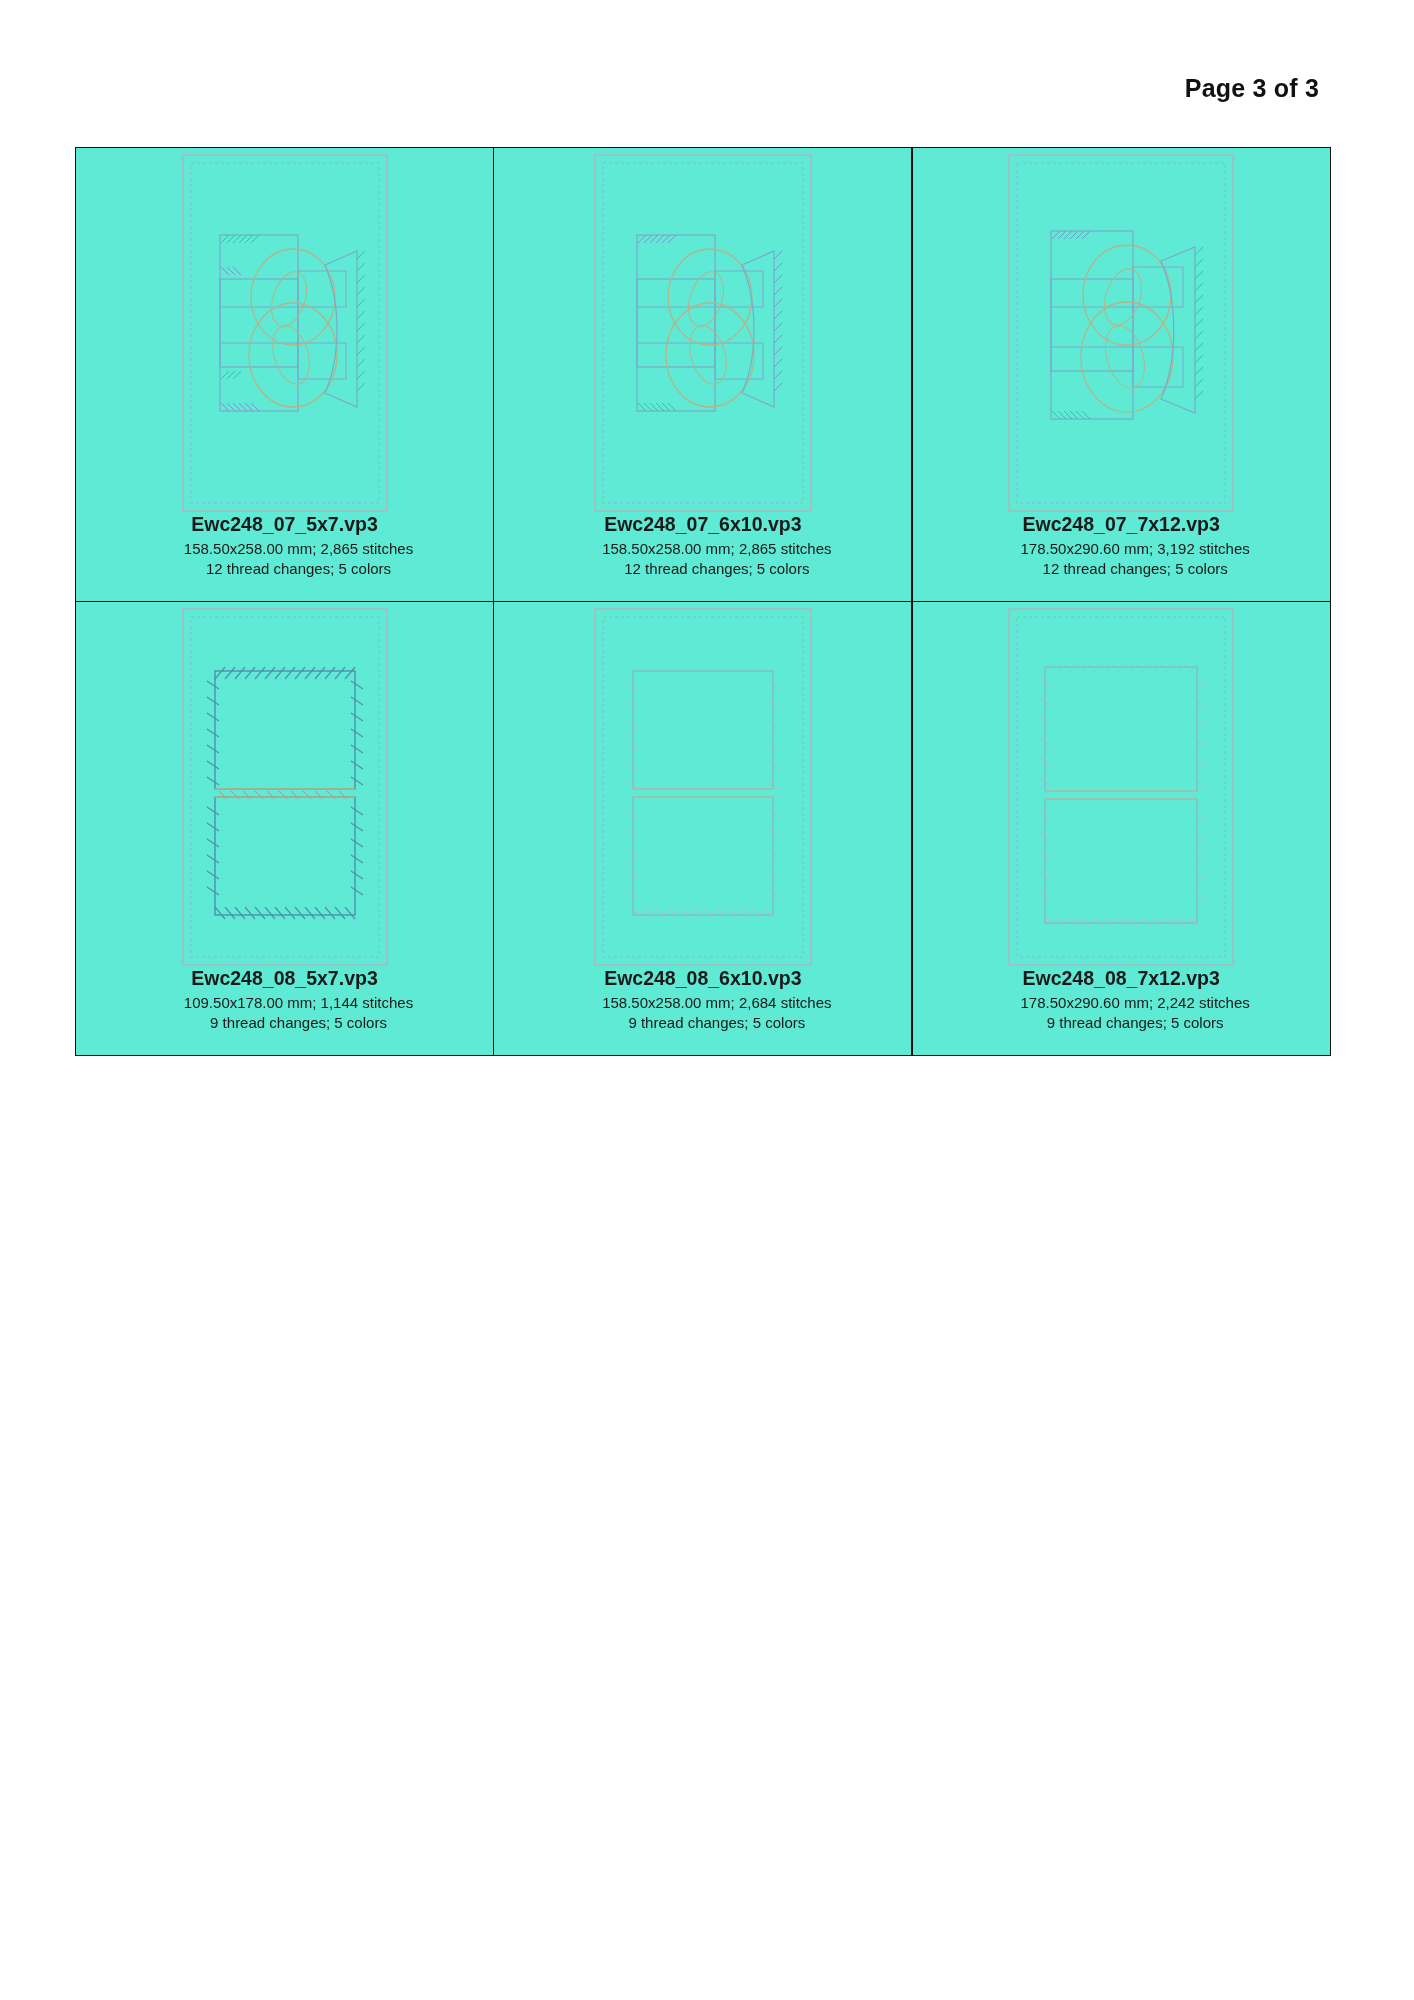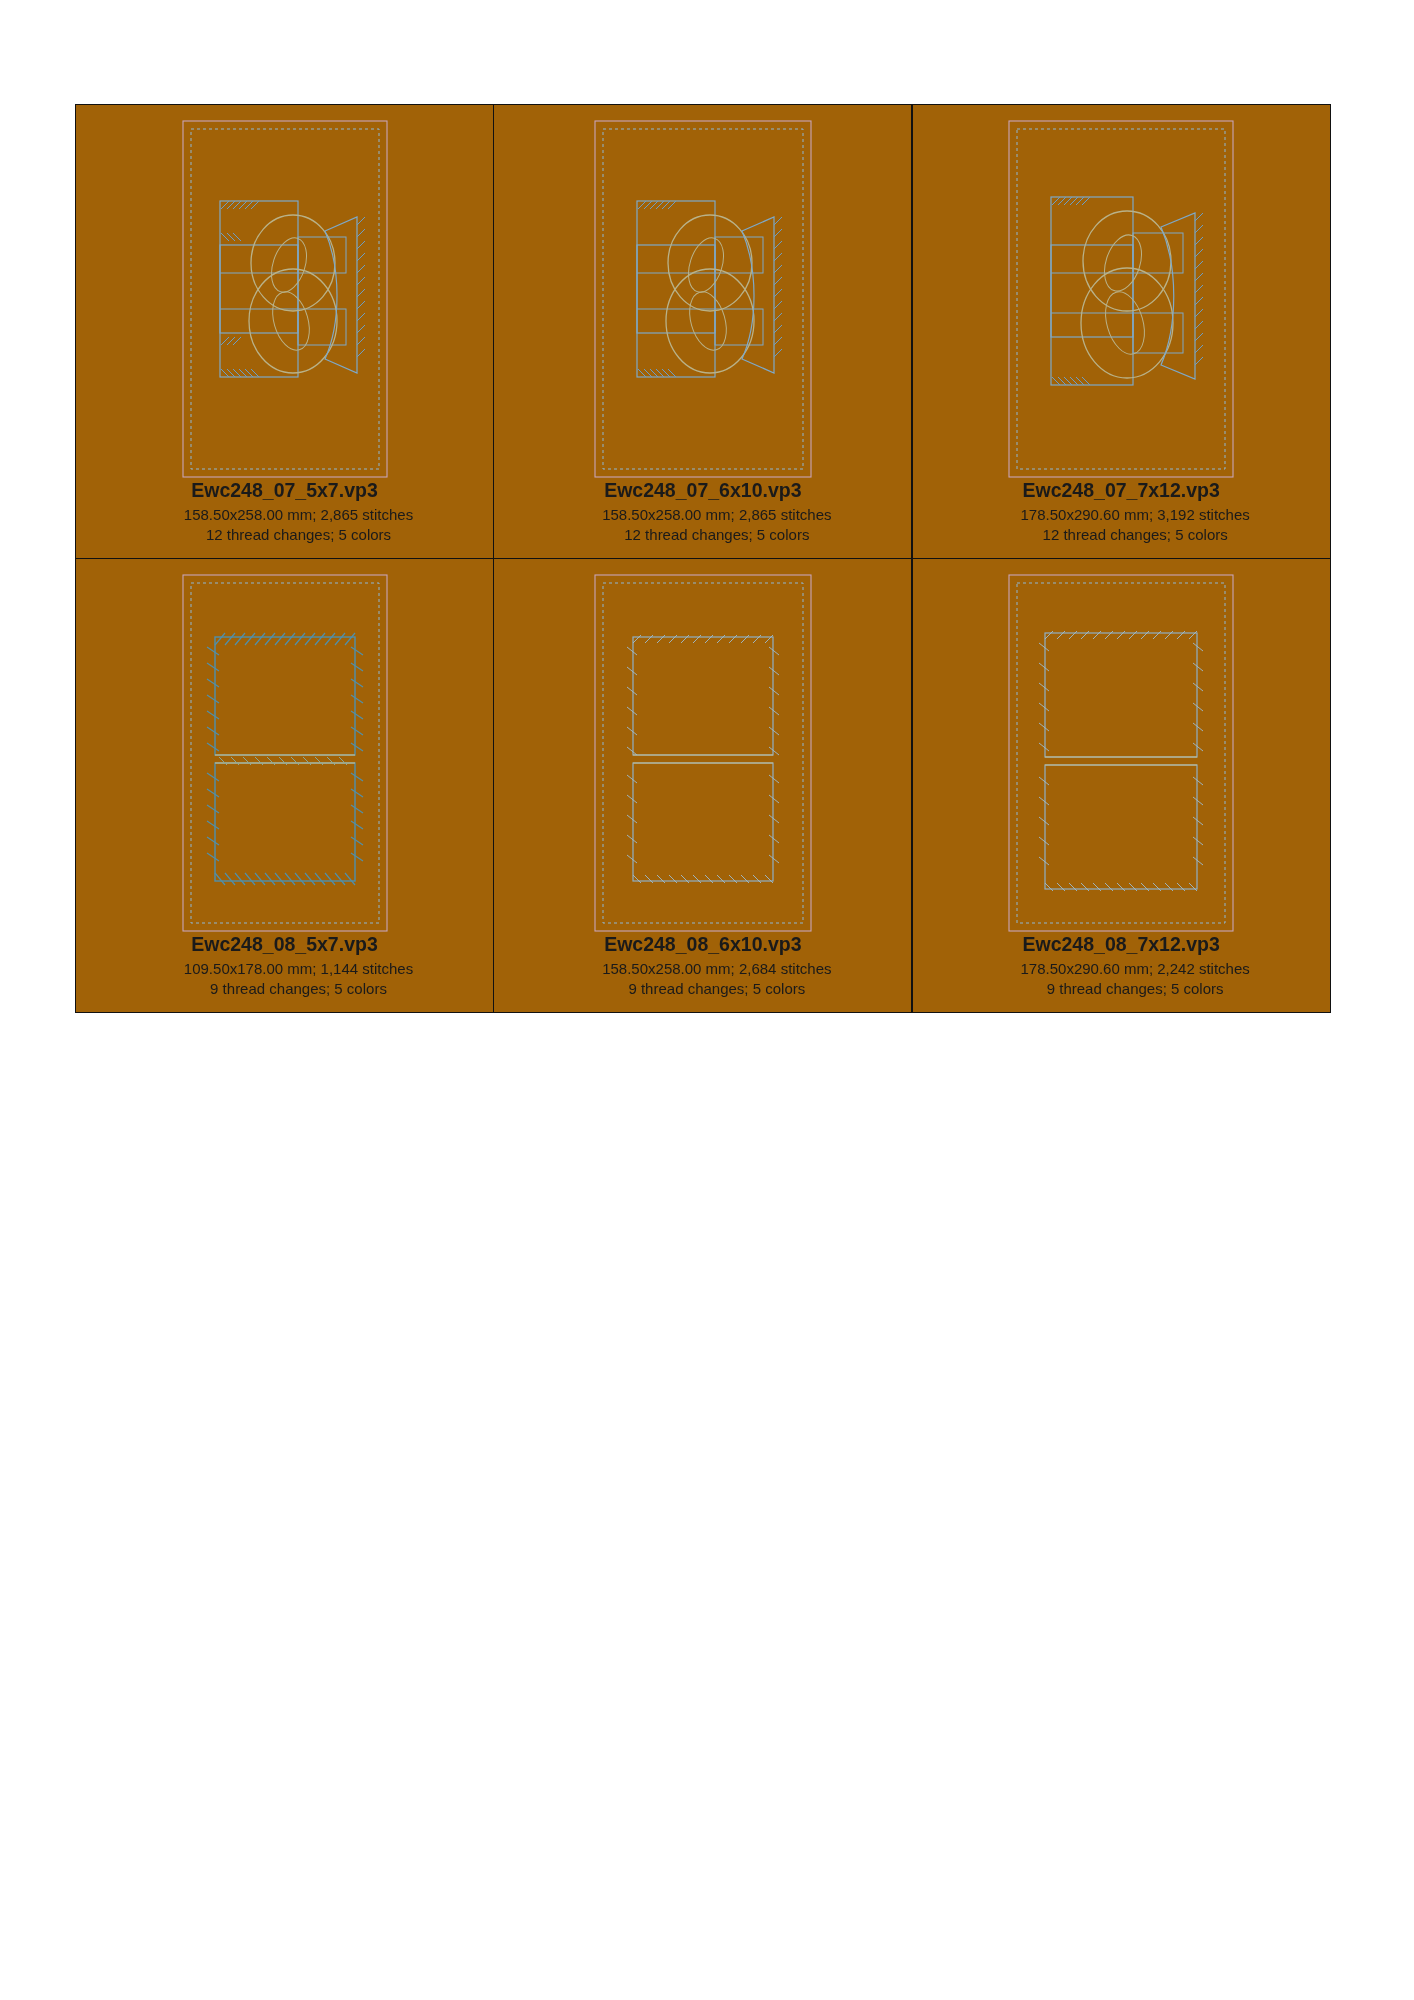--- a/index.html
+++ b/index.html
@@ -39,24 +39,24 @@
   }
   .cell {
     border: 1px solid #111111;
     box-sizing: border-box;
     width: 419px;
     height: 455px;
     display: flex;
     flex-direction: column;
     align-items: center;
     justify-content: flex-start;
-    background: #a16207;
+    background: #5eead4;
     margin-right: -1px;
     margin-bottom: -1px;
-    padding-top: 9px;
+    padding-top: 0px;
   }
   .design-area {
     width: 100%;
     height: 370px;
     display: flex;
     align-items: center;
     justify-content: center;
     position: relative;
   }
   .caption {
@@ -77,20 +77,21 @@
     font-size: 15px;
     margin-left: 28px;
   }
   svg { display: block; }
 </style>
 </head>
 <body>
 
 <div class="page">
 
+  <div class="page-header">Page 3 of 3</div>
 
   <div class="grid">
 
     <div class="cell">
       <div class="design-area">
         <svg width="240" height="372" viewBox="0 0 240 372">
           <rect x="18" y="8" width="204" height="356" fill="none" stroke="#c9a4b8" stroke-width="1.1"></rect>
           <rect x="26" y="16" width="188" height="340" fill="none" stroke="#8fb6d2" stroke-width="1" stroke-dasharray="3 3"></rect>
 
           <rect x="55" y="88" width="78" height="132" fill="none" stroke="#7ea9c9" stroke-width="1.2"></rect>

